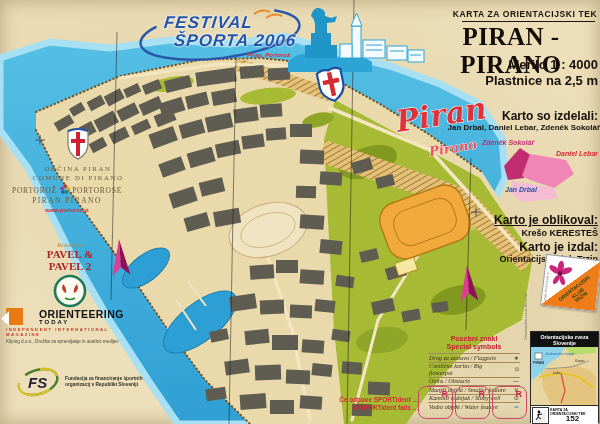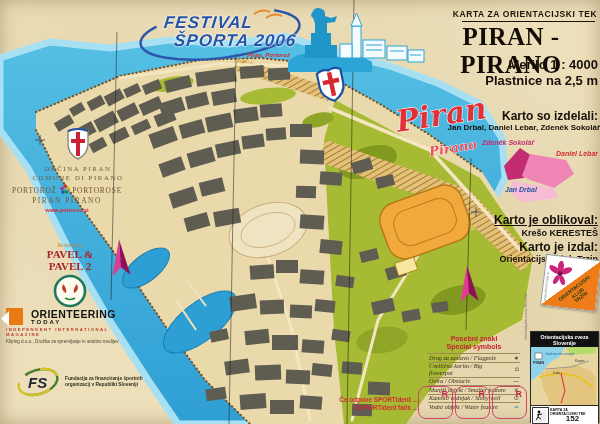--- a/index.html
+++ b/index.html
@@ -72,21 +72,21 @@
   .portoroz{left:4px;top:184px;width:126px;text-align:center;color:#6e5636;
     font-family:"Liberation Serif",serif;}
   .portoroz .r1{font-size:7.4px;letter-spacing:.8px;}
   .portoroz .r2{font-size:7.4px;letter-spacing:1.5px;margin-top:1px;}
   .portoroz .url{color:#d42b33;font-weight:bold;font-size:5.6px;margin-top:2px;
     font-family:"Liberation Sans",sans-serif;}
   .pavel{left:28px;top:242px;width:84px;text-align:center;}
   .pavel .k{font-size:5.8px;font-style:italic;color:#b9863a;font-family:"Liberation Serif",serif;}
   .pavel .n{font-size:11px;font-weight:bold;color:#a8262a;font-family:"Liberation Serif",serif;}
   .ot{left:6px;top:308px;width:132px;}
-  .ot .row{display:flex;align-items:center;gap:8px;}
+  .ot .row{display:flex;align-items:center;gap:16px;}
   .ot .sq{width:17px;height:17px;background:#e87a14;position:relative;flex:0 0 auto;}
   .ot .sq:before{content:"";position:absolute;left:3px;top:3px;border-left:11px solid #fff;
     border-top:11px solid transparent;transform:rotate(45deg);transform-origin:left top;}
   .ot .nm{font-size:10.5px;font-weight:bold;color:#111;letter-spacing:.4px;line-height:10px;}
   .ot .td{font-size:6px;font-weight:bold;color:#111;letter-spacing:2px;}
   .ot .tag{margin-top:1.5px;font-size:4.2px;letter-spacing:1.5px;color:#c23a2a;font-weight:bold;}
   .kliping{left:6px;top:339px;width:150px;}
   .kliping .nm{font-size:15px;font-weight:bold;color:#93cdeb;letter-spacing:2.5px;
     text-shadow:0 0 1px #2f7fb4;}
   .kliping .tag{font-size:4.6px;color:#4a4a3a;margin-top:0px;}

